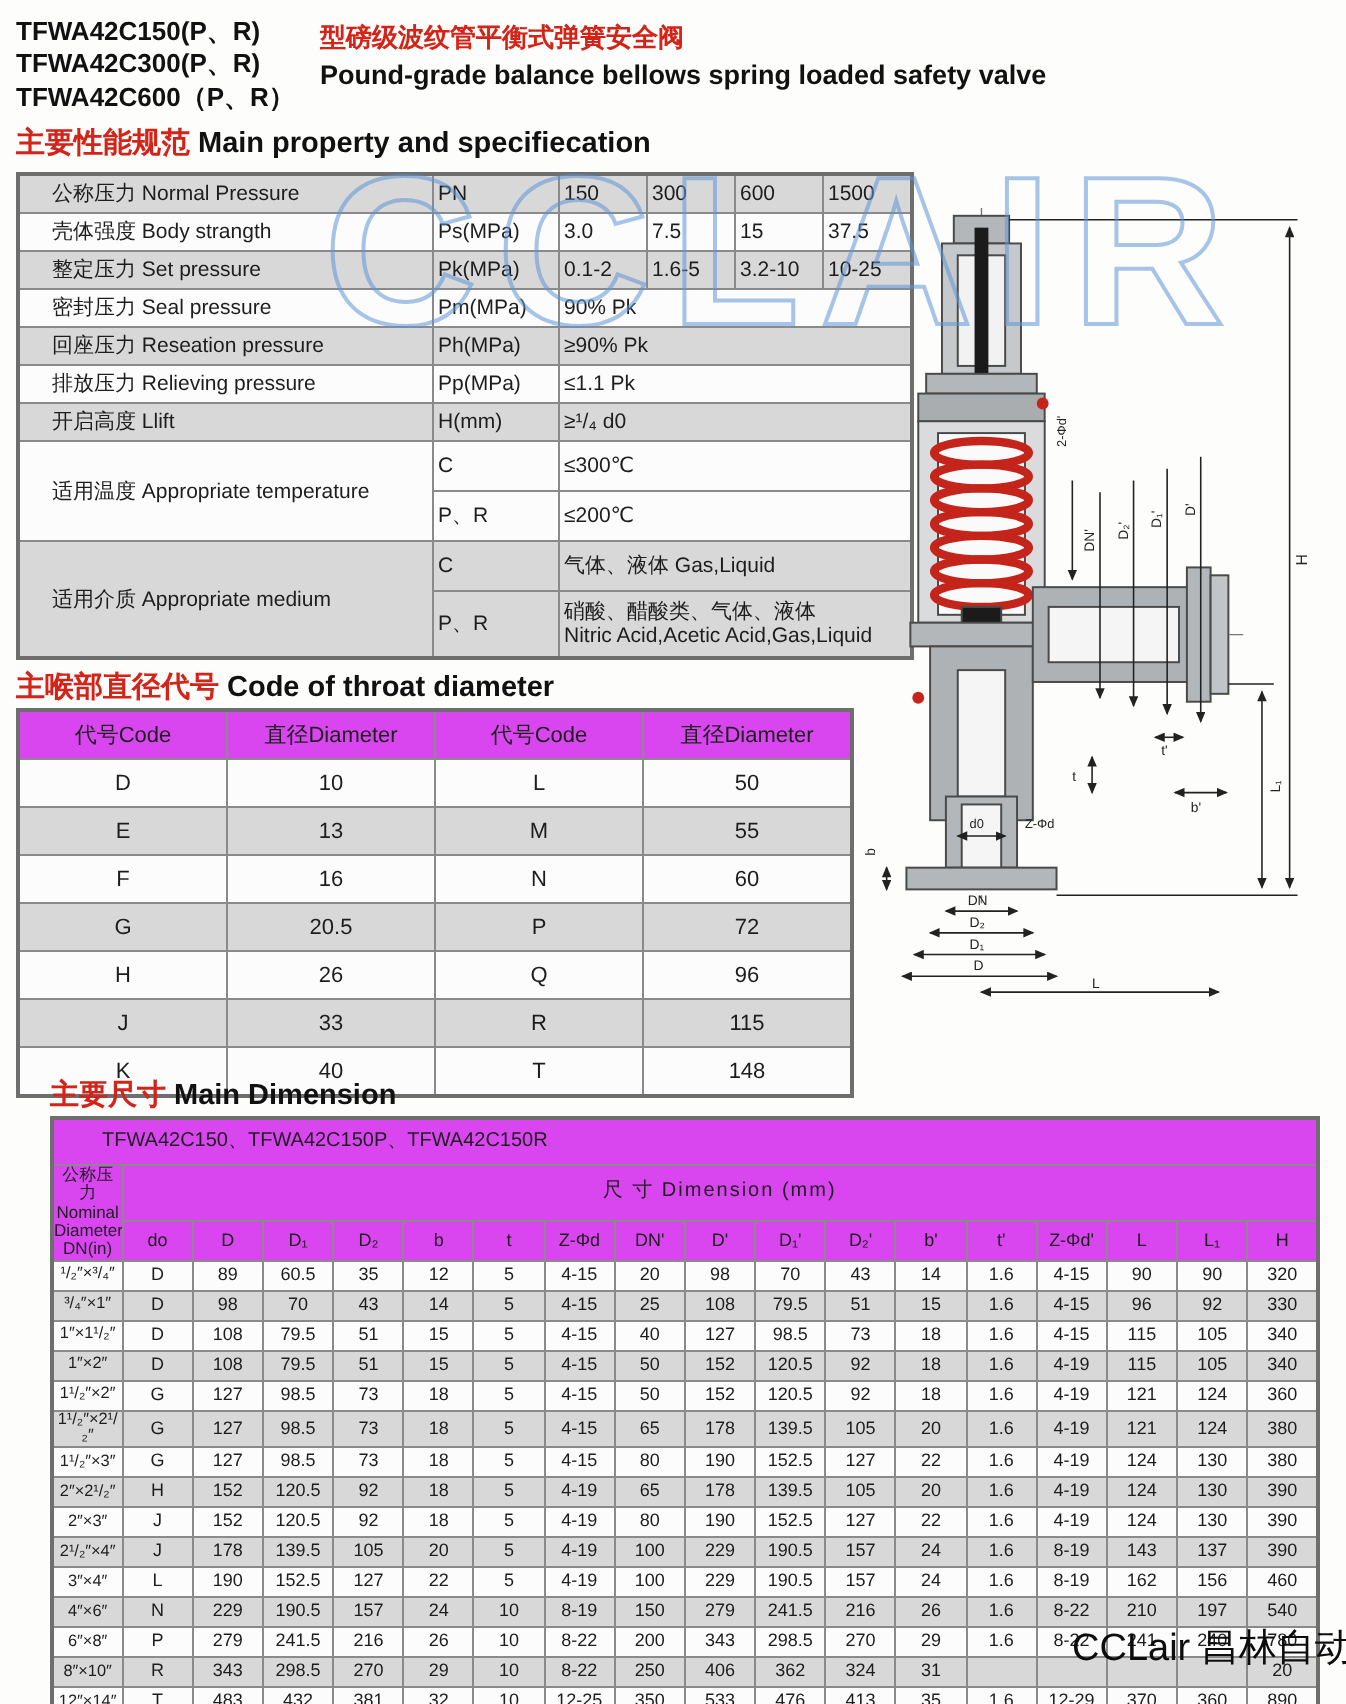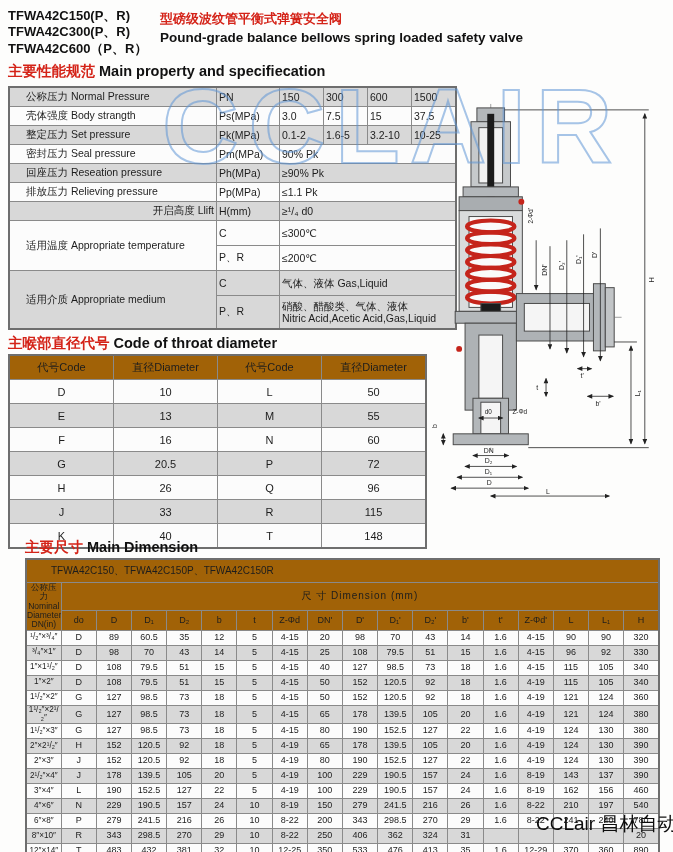--- a/index.html
+++ b/index.html
@@ -12,21 +12,21 @@
   .title-zh{font-size:13px;font-weight:bold;color:#d42318;}
   .title-en{font-size:13.5px;font-weight:bold;color:#111;margin-top:2px;}
   
   .sec-title{font-size:14.5px;font-weight:bold;color:#111;}
   .sec-title .zh{color:#d42318;margin-right:4px;}
   
   table{border-collapse:collapse;table-layout:fixed;}
   td,th{border:1px solid #8a8a8a;font-weight:normal;overflow:hidden;}
   .gray{background:#d8d8d8;}
   .white{background:#fcfcfc;}
-  .hdr{background:#a16207;}
+  .hdr{background:#d946ef;}
   
   #spec-table{width:406px;font-size:10.5px;border:2px solid #6e6e6e;}
   #spec-table td{height:18px;padding:0 2px;}
   #spec-table td.lbl{text-align:left;padding-left:16px;}
   #spec-table td.pre{white-space:pre-line;line-height:1.15;}
   
   #throat-table{width:404px;font-size:11px;border:2px solid #6e6e6e;}
   #throat-table td{height:21px;text-align:center;}
   
   #dim-table{width:635px;font-size:9px;border:2px solid #6e6e6e;}
@@ -99,21 +99,21 @@
           <td class="gray lbl" style="width: 188px;">回座压力 Reseation pressure</td>
           <td class="gray" style="width: 58px;">Ph(MPa)</td>
           <td class="gray" colspan="4">≥90% Pk</td>
         </tr>
         <tr>
           <td class="white lbl" style="width: 188px;">排放压力 Relieving pressure</td>
           <td class="white" style="width: 58px;">Pp(MPa)</td>
           <td class="white" colspan="4">≤1.1 Pk</td>
         </tr>
         <tr>
-          <td class="gray lbl" style="width: 188px; text-align: right;">开启高度 Llift</td>
+          <td class="gray lbl" style="width: 188px;">开启高度 Llift</td>
           <td class="gray" style="width: 58px;">H(mm)</td>
           <td class="gray" colspan="4">≥¹/₄ d0</td>
         </tr>
         <tr>
           <td class="white lbl" rowspan="2" style="height: 24px;">适用温度 Appropriate temperature</td>
           <td class="white" style="height: 24px;">C</td>
           <td class="white pre" colspan="4">≤300℃</td>
         </tr>
         <tr>
           <td class="white" style="height: 24px;">P、R</td>

